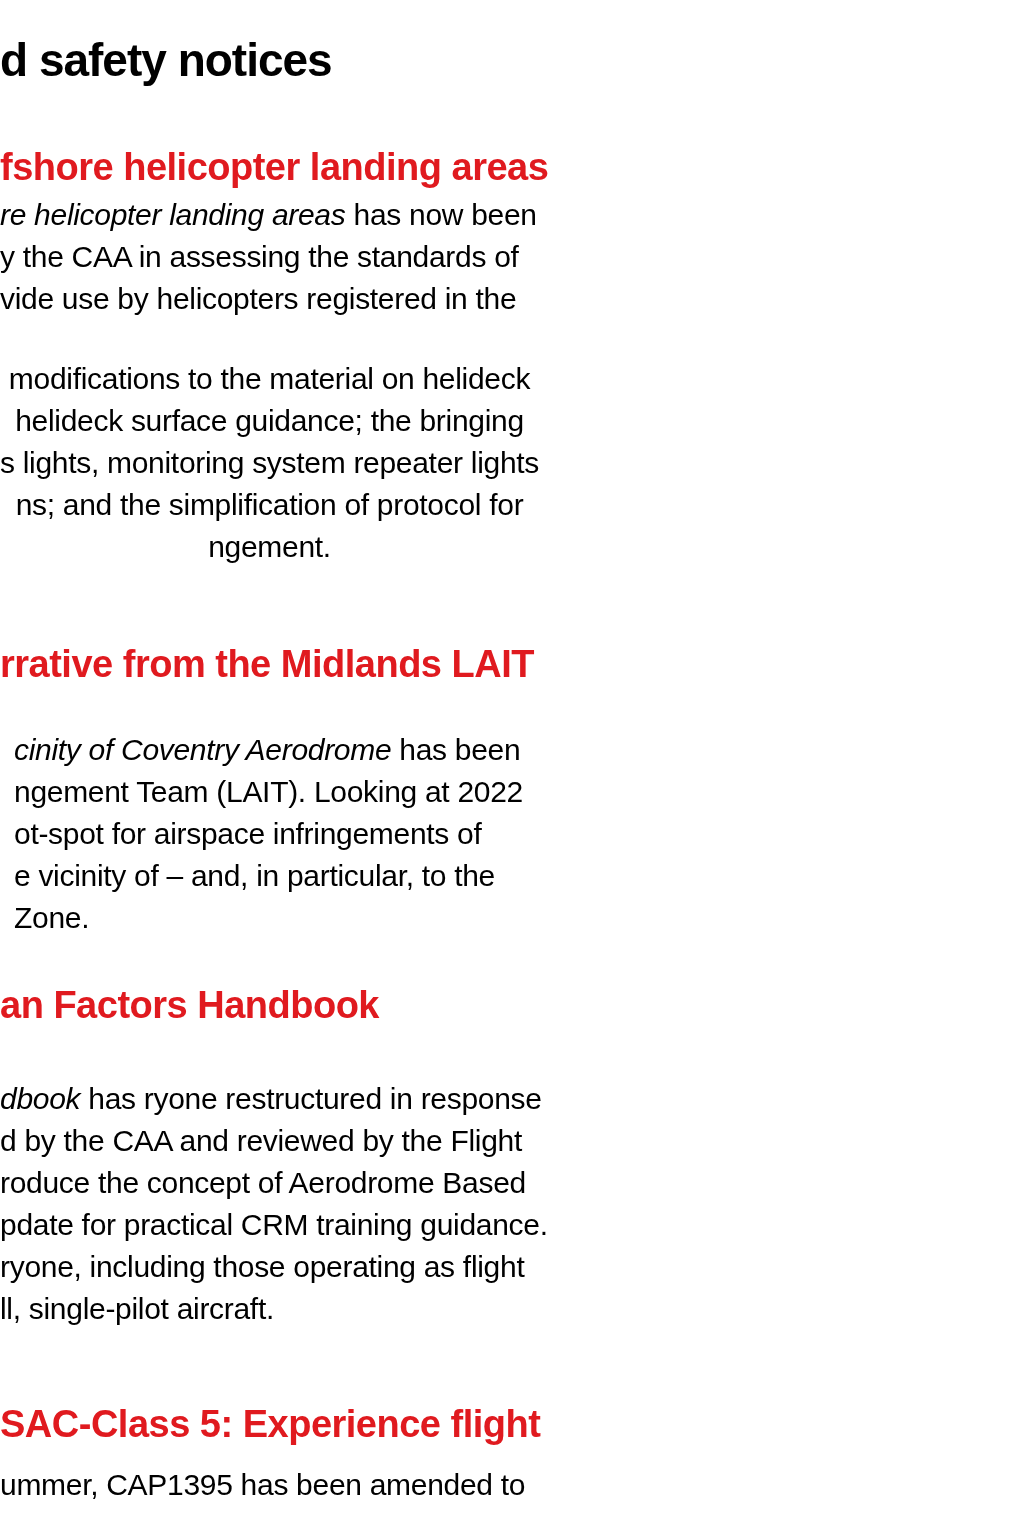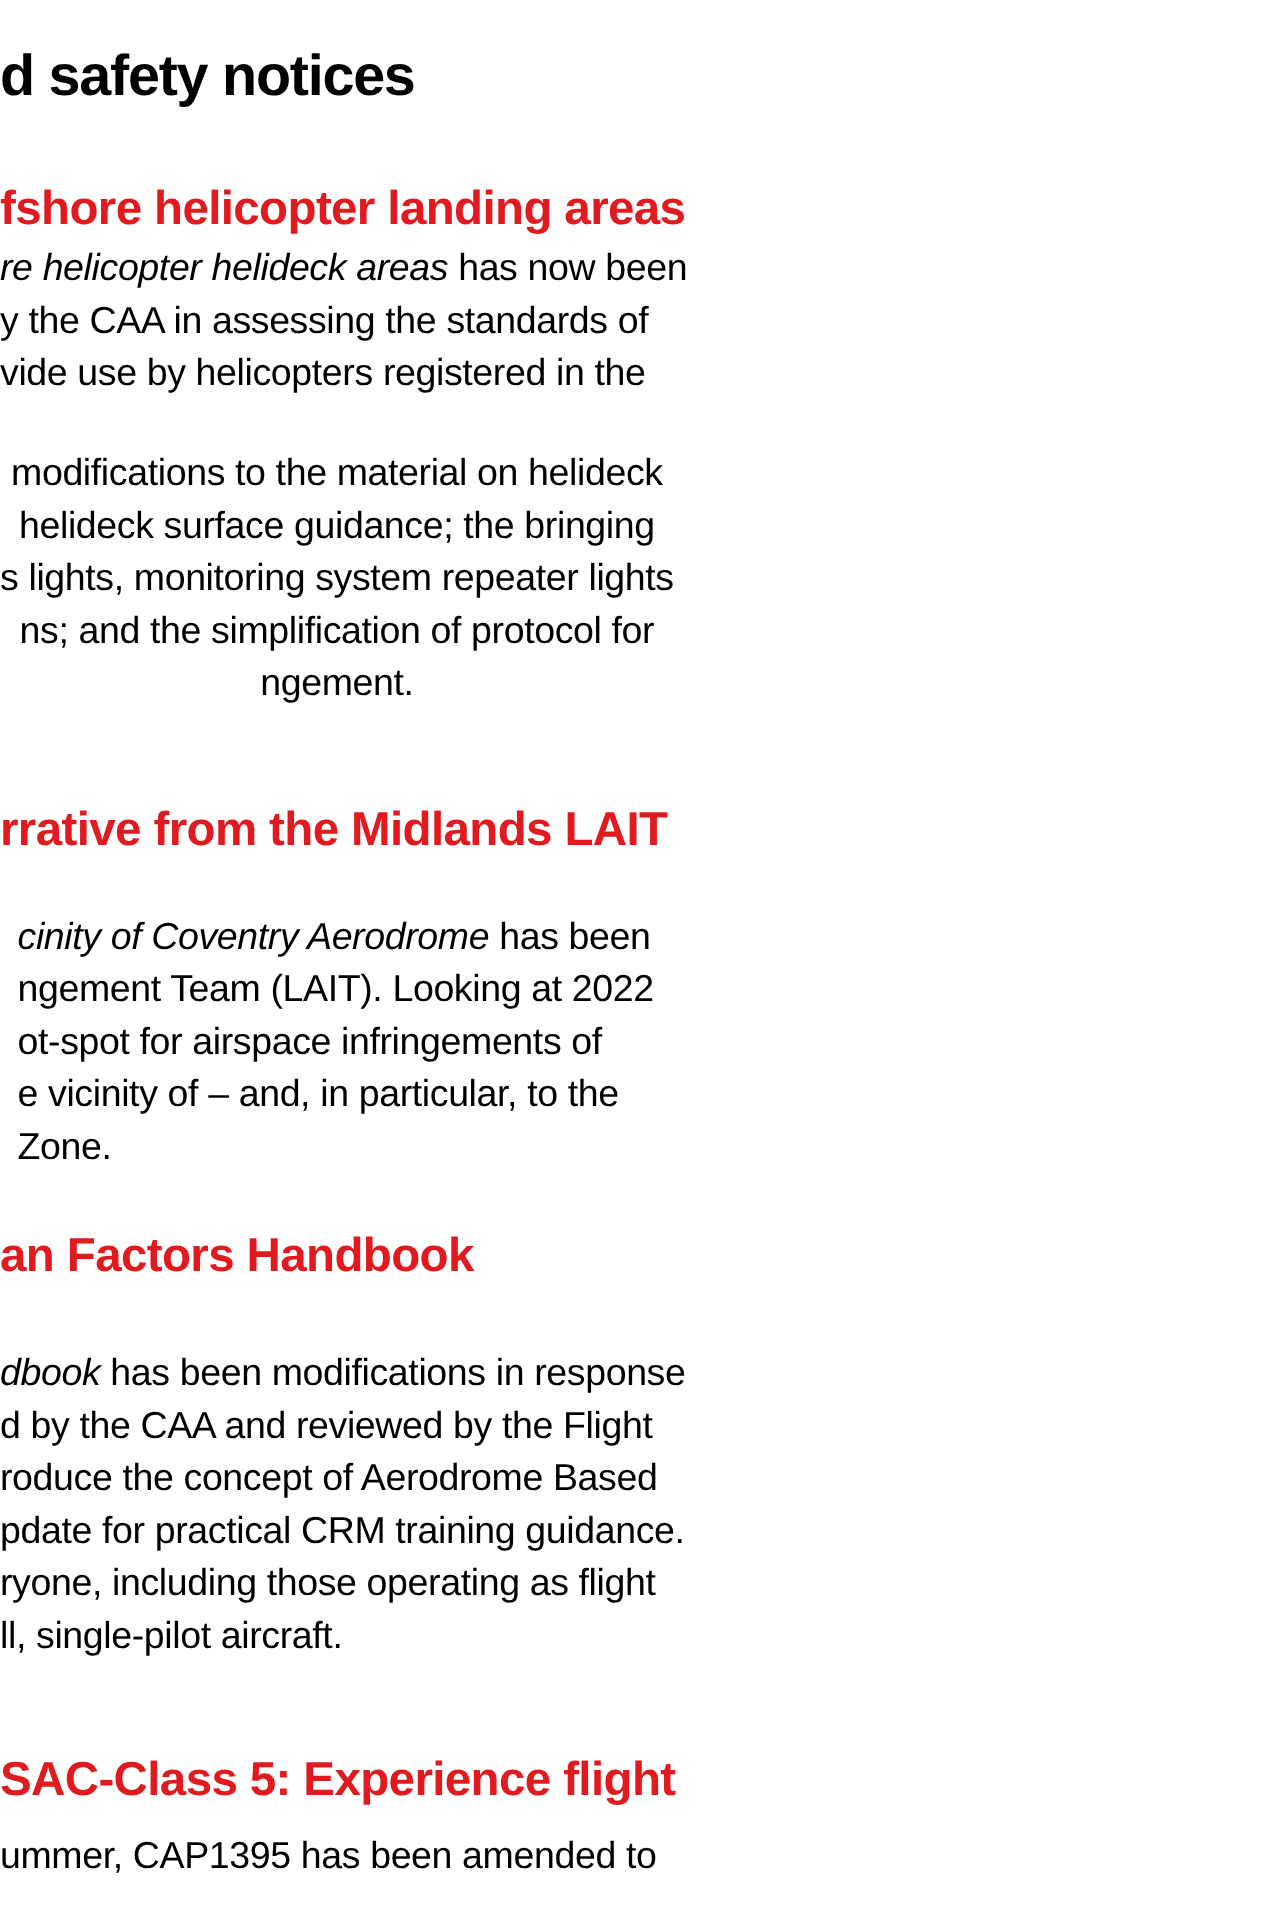--- a/index.html
+++ b/index.html
@@ -65,21 +65,21 @@
 </head>
 <body>
 
 <div class="page">
 
   <h1 class="h1" id="h1">d safety notices</h1>
 
   <section>
     <h2 class="h2" id="h-0">fshore helicopter landing areas</h2>
     <div class="para" id="p-0-0">
-        <div class="line"><span class="it">re helicopter helideck areas</span><span> has now been</span></div>
+        <div class="line"><span class="it">re helicopter landing areas</span><span> has now been</span></div>
         <div class="line"><span>y the CAA in assessing the standards of</span></div>
         <div class="line"><span>vide use by helicopters registered in the</span></div>
       </div>
     <div class="para" id="p-0-1">
         <div class="line"><span>modifications to the material on helideck</span></div>
         <div class="line"><span>helideck surface guidance; the bringing</span></div>
         <div class="line"><span>s lights, monitoring system repeater lights</span></div>
         <div class="line"><span>ns; and the simplification of protocol for</span></div>
         <div class="line"><span>ngement.</span></div>
       </div>
@@ -92,21 +92,21 @@
         <div class="line"><span>ngement Team (LAIT). Looking at 2022</span></div>
         <div class="line"><span>ot-spot for airspace infringements of</span></div>
         <div class="line"><span>e vicinity of – and, in particular, to the</span></div>
         <div class="line"><span>Zone.</span></div>
       </div>
   </section>
 
   <section>
     <h2 class="h2" id="h-2">an Factors Handbook</h2>
     <div class="para" id="p-2-0">
-        <div class="line"><span class="it">dbook</span><span> has been modifications in response</span></div>
+        <div class="line"><span class="it">dbook</span><span> has ryone restructured in response</span></div>
         <div class="line"><span>d by the CAA and reviewed by the Flight</span></div>
         <div class="line"><span>roduce the concept of Aerodrome Based</span></div>
         <div class="line"><span>pdate for practical CRM training guidance.</span></div>
         <div class="line"><span>ryone, including those operating as flight</span></div>
         <div class="line"><span>ll, single-pilot aircraft.</span></div>
       </div>
   </section>
 
   <section>
     <h2 class="h2" id="h-3">SAC-Class 5: Experience flight</h2>

